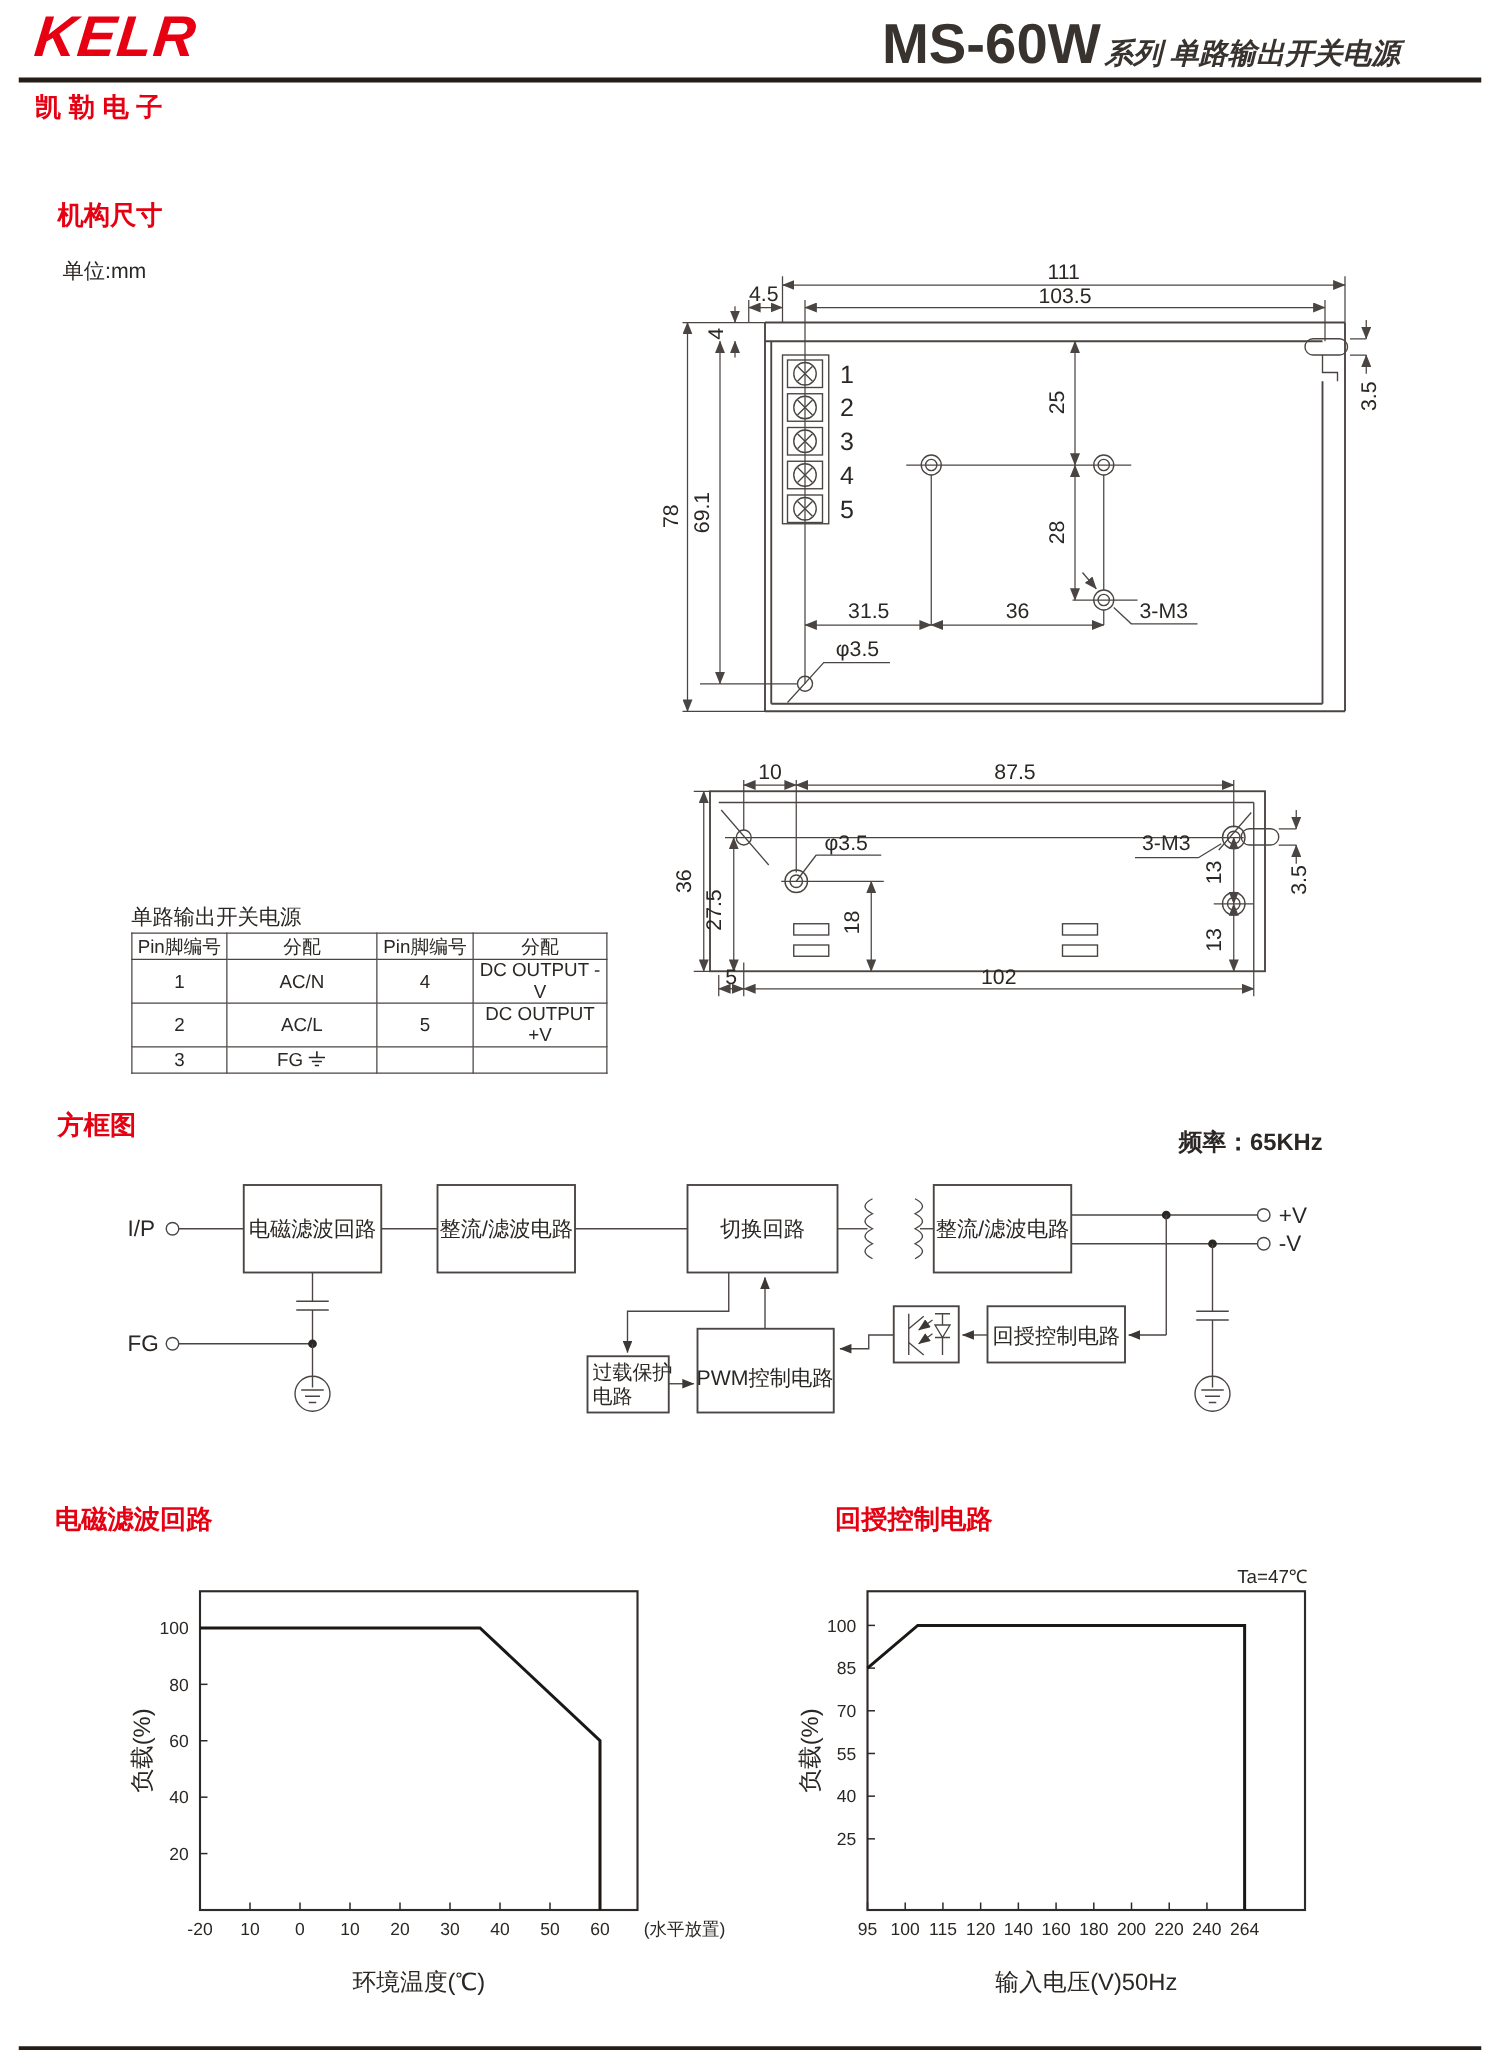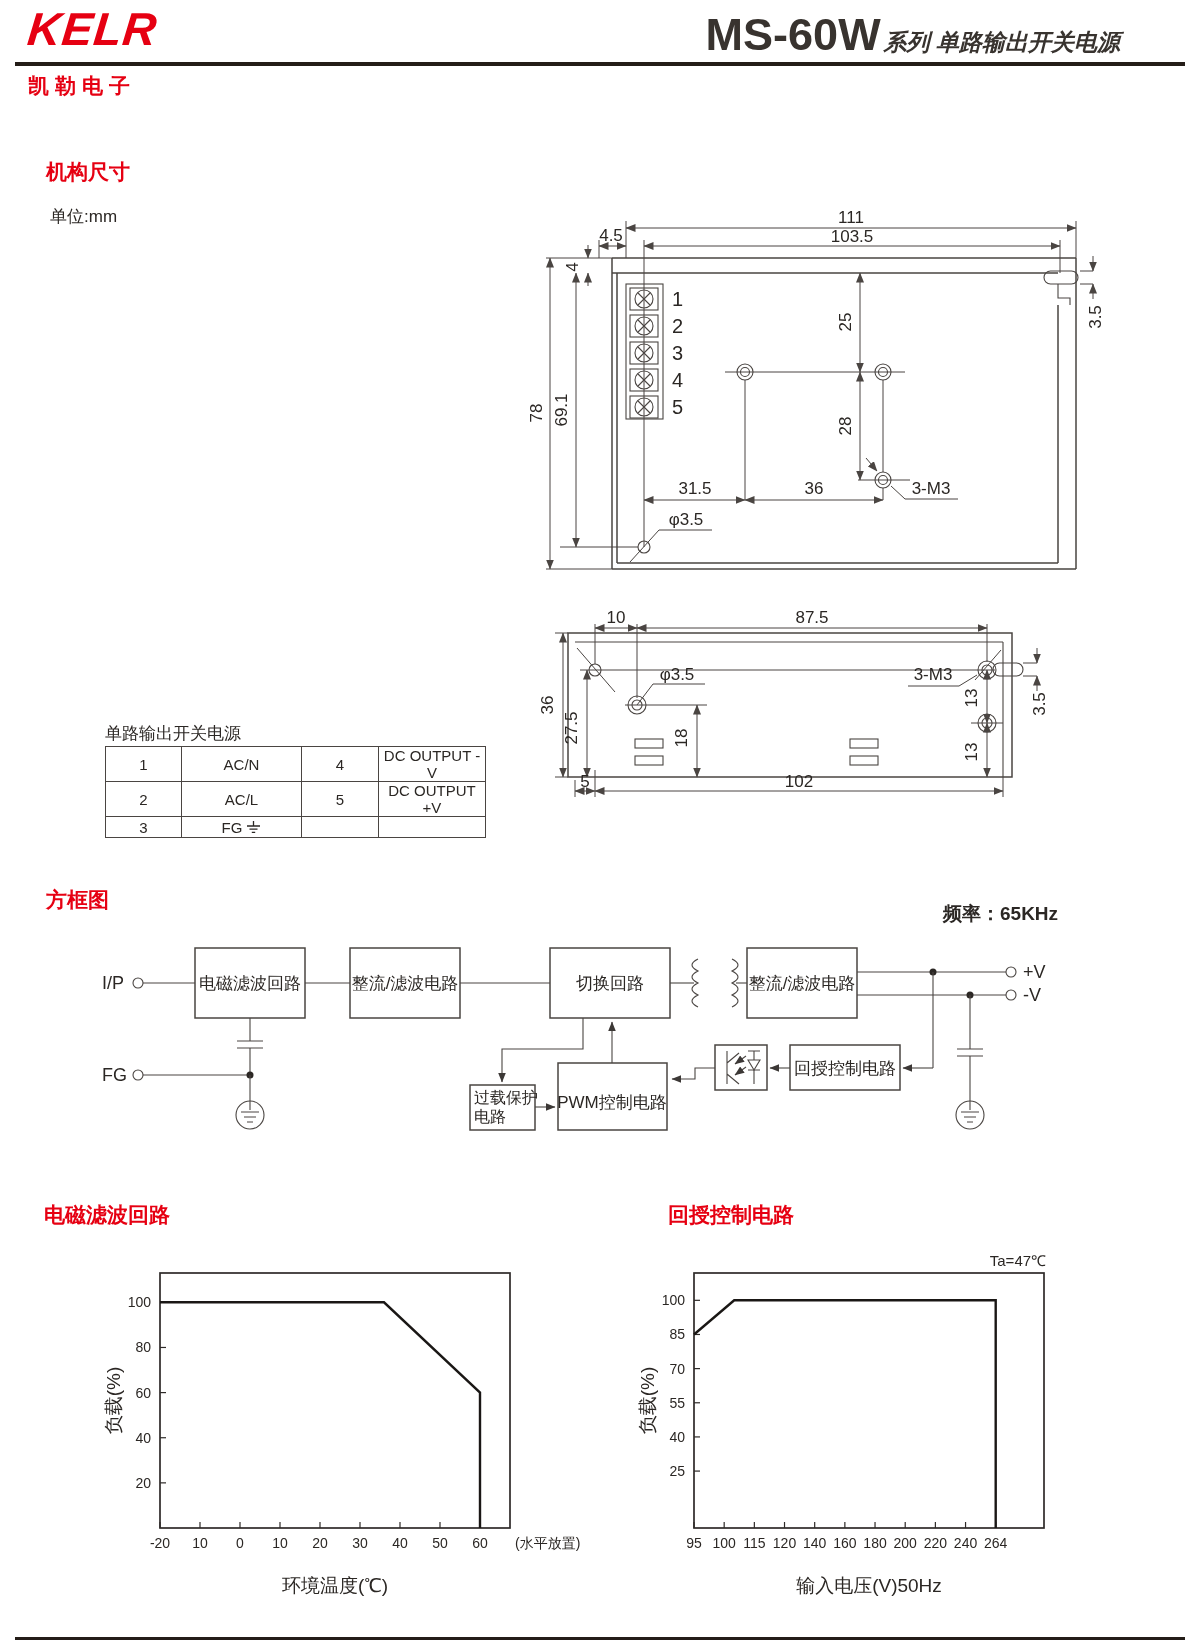--- a/index.html
+++ b/index.html
@@ -189,20 +189,26 @@
   <div class="plain" style="left:105px;top:722px;font-size:17px;">单路输出开关电源</div>
   <div class="abs" style="left:105px;top:746px;">
     <table class="pin">
       <colgroup>
           <col style="width:76px">
           <col style="width:120px">
           <col style="width:77px">
           <col style="width:107px">
         </colgroup>
       <tbody>
+          <tr>
+        <td>Pin脚编号</td>
+        <td>分配</td>
+        <td>Pin脚编号</td>
+        <td>分配</td>
+      </tr>
       <tr>
         <td>1</td>
         <td>AC/N</td>
         <td>4</td>
         <td>DC OUTPUT -V</td>
       </tr>
       <tr>
         <td>2</td>
         <td>AC/L</td>
         <td>5</td>

